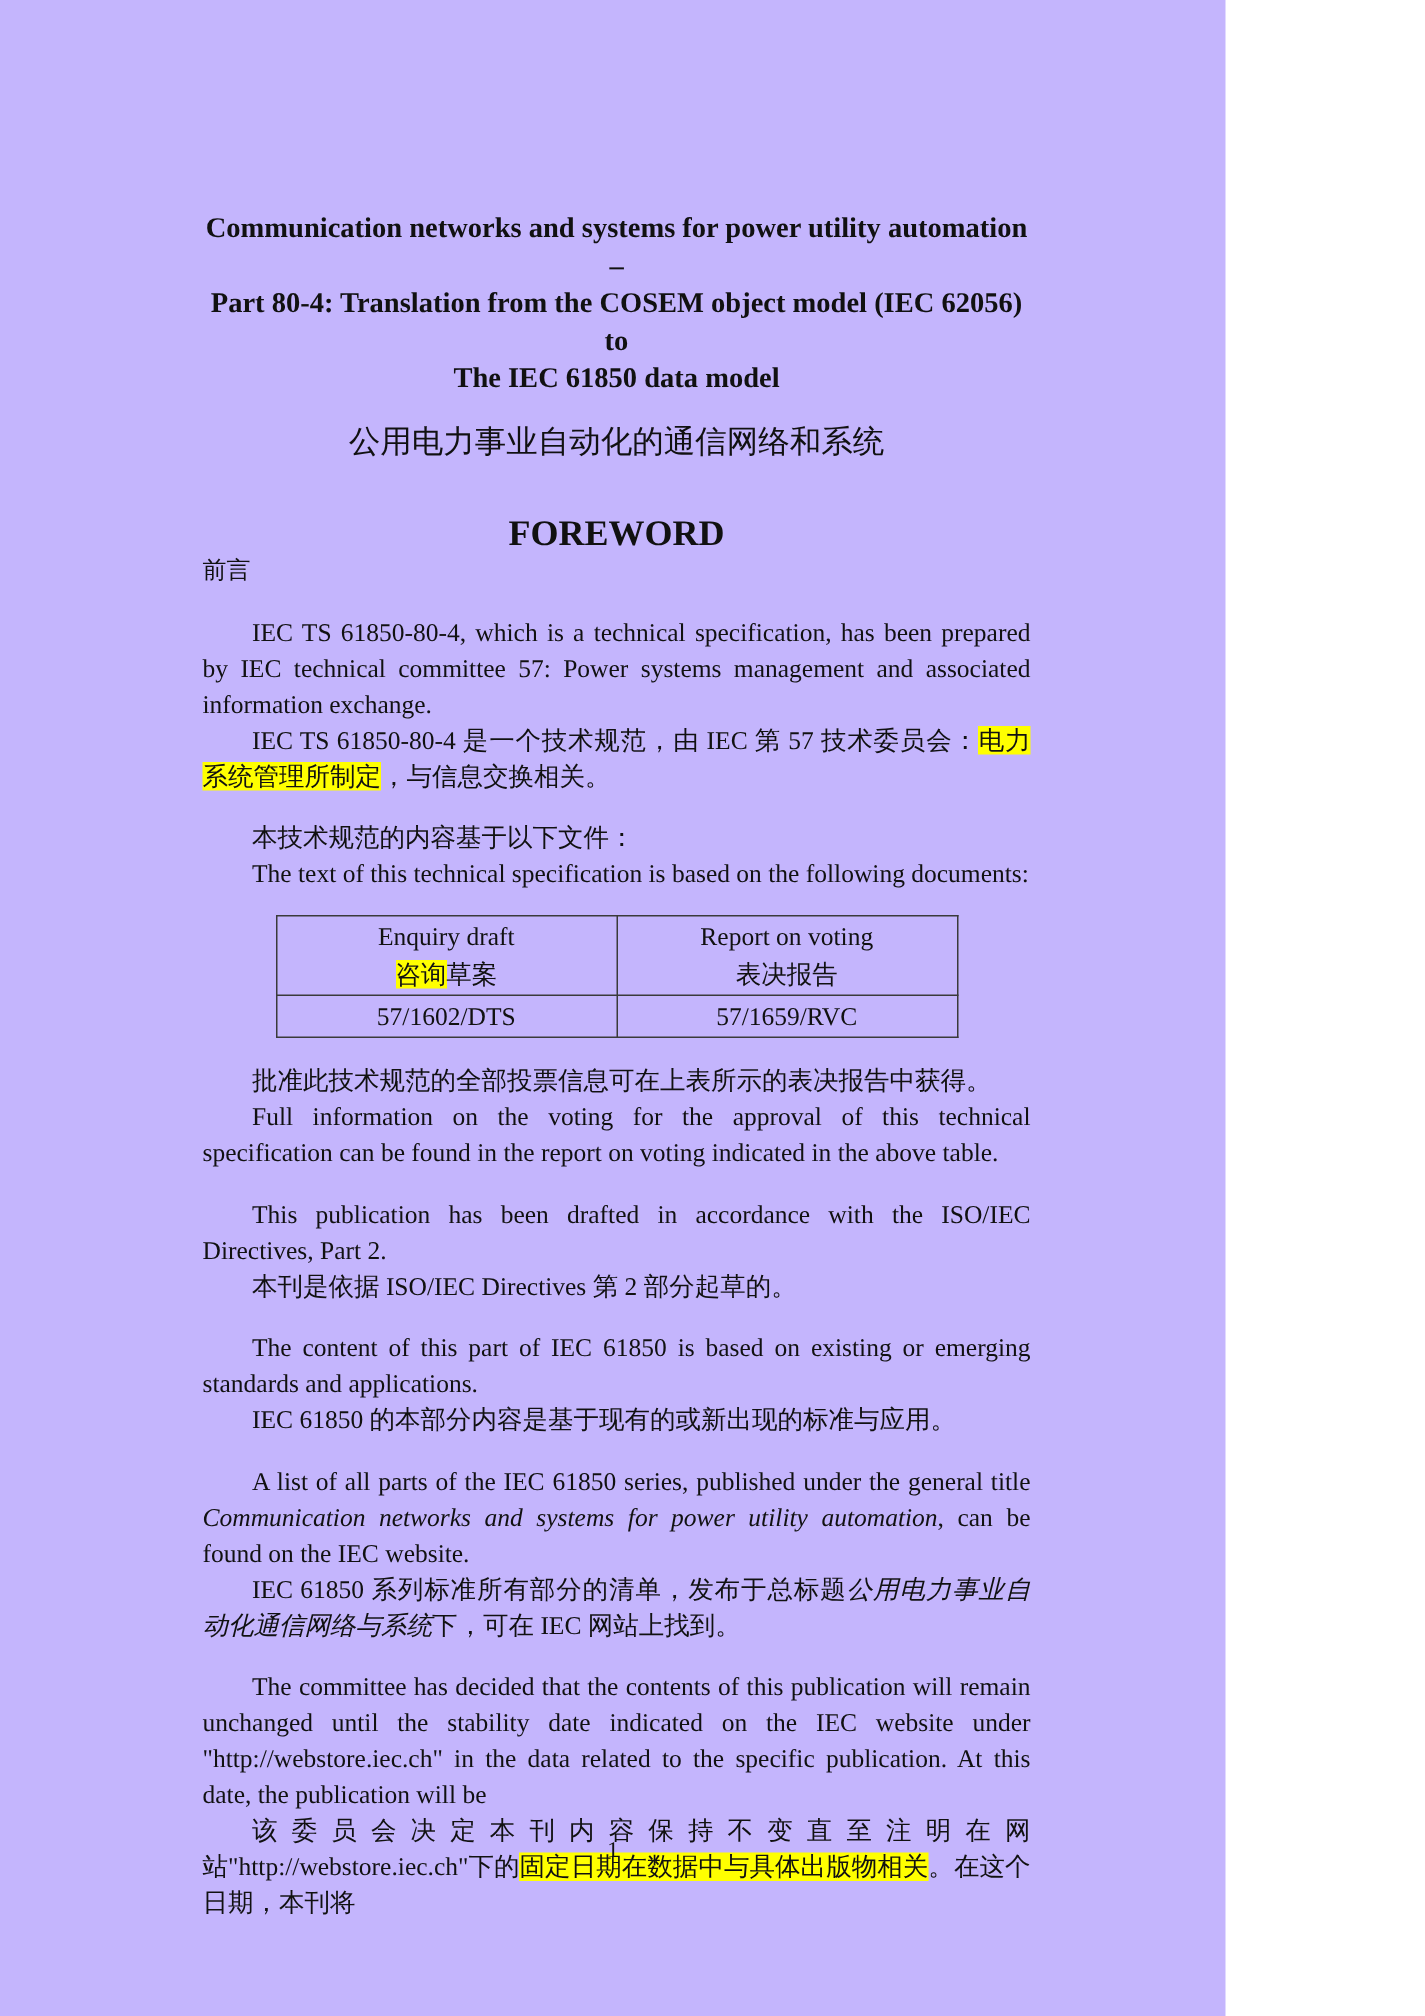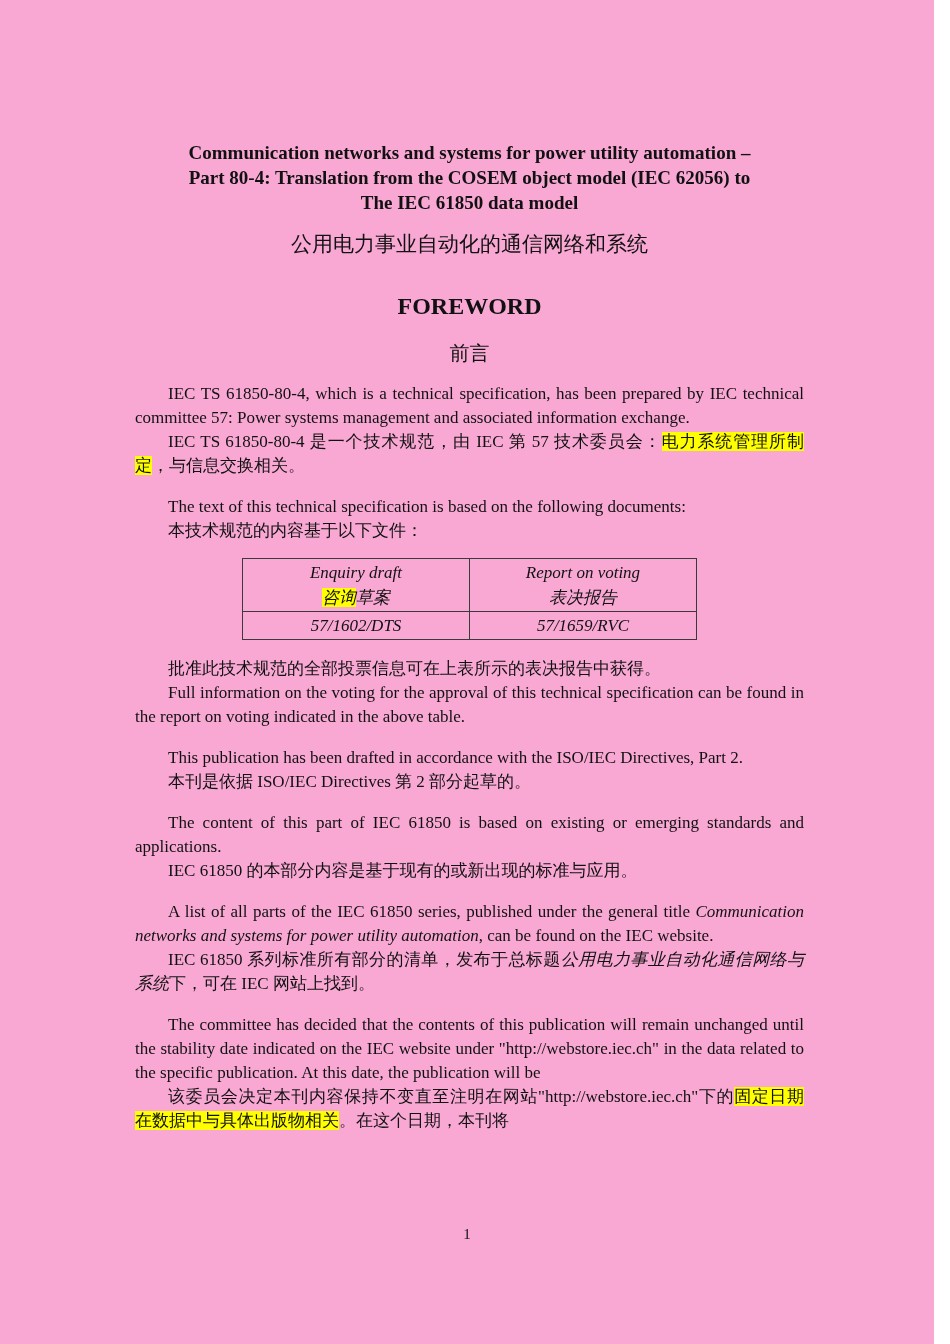--- a/index.html
+++ b/index.html
@@ -2,23 +2,23 @@
 <html><head>
 <meta charset="utf-8">
 <style>
   html, body {
     margin: 0;
     padding: 0;
     background: #ffffff;
   }
   .page {
     position: relative;
-    width: 934px;
+    width: 817px;
     height: 1344px;
-    background: #f9a8d4;
+    background: #c4b5fd;
     font-family: "Liberation Serif", "DejaVu Serif", serif;
     color: #111111;
     overflow: hidden;
     box-sizing: border-box;
   }
   .content {
     padding: 140px 130px 0 135px;
   }
   .title-en-line {
     text-align: center;
@@ -39,24 +39,22 @@
     margin-top: 32px;
   }
   .foreword-en {
     text-align: center;
     font-weight: bold;
     font-size: 24px;
     line-height: 25px;
     margin-top: 38px;
   }
   .foreword-zh {
-    text-align: center;
-    font-size: 20px;
+    font-size: 16px;
     line-height: 24px;
-    margin-top: 22px;
   }
   .blocks { }
   .block {
     margin-top: 17px;
   }
   .para {
     margin: 0;
     font-size: 17px;
     line-height: 24px;
     text-align: justify;
@@ -64,21 +62,20 @@
   }
   .seg-highlight {
     background: #ffff00;
   }
   .seg-italic {
     font-style: italic;
   }
   .doc-table {
     border-collapse: collapse;
     margin: 15px auto 0 auto;
-    font-style: italic;
   }
   .doc-table td {
     border: 1px solid #3a3a3a;
     width: 214px;
     text-align: center;
     vertical-align: middle;
     padding: 1px 6px;
     font-size: 17px;
     line-height: 25px;
   }
@@ -109,22 +106,22 @@
 
     <div class="foreword-en">FOREWORD</div>
     <div class="foreword-zh">前言</div>
 
     <div class="blocks">
         <div class="block">
           <p class="para para-en"><span>IEC TS 61850-80-4, which is a technical specification, has been prepared by IEC technical committee 57: Power systems management and associated information exchange.</span></p>
           <p class="para para-zh"><span>IEC TS 61850-80-4 是一个技术规范，由 IEC 第 57 技术委员会：</span><span class="seg-highlight">电力系统管理所制定</span><span>，与信息交换相关。</span></p>
         </div>
         <div class="block">
+          <p class="para para-zh"><span>本技术规范的内容基于以下文件：</span></p>
           <p class="para para-en"><span>The text of this technical specification is based on the following documents:</span></p>
-          <p class="para para-zh"><span>本技术规范的内容基于以下文件：</span></p>
         </div>
       </div>
 
     <table class="doc-table">
       <tbody>
         <tr>
           <td>
             <div class="cell-en">Enquiry draft</div>
             <div class="cell-zh"><span class="seg-highlight">咨询</span><span>草案</span></div>
           </td>

